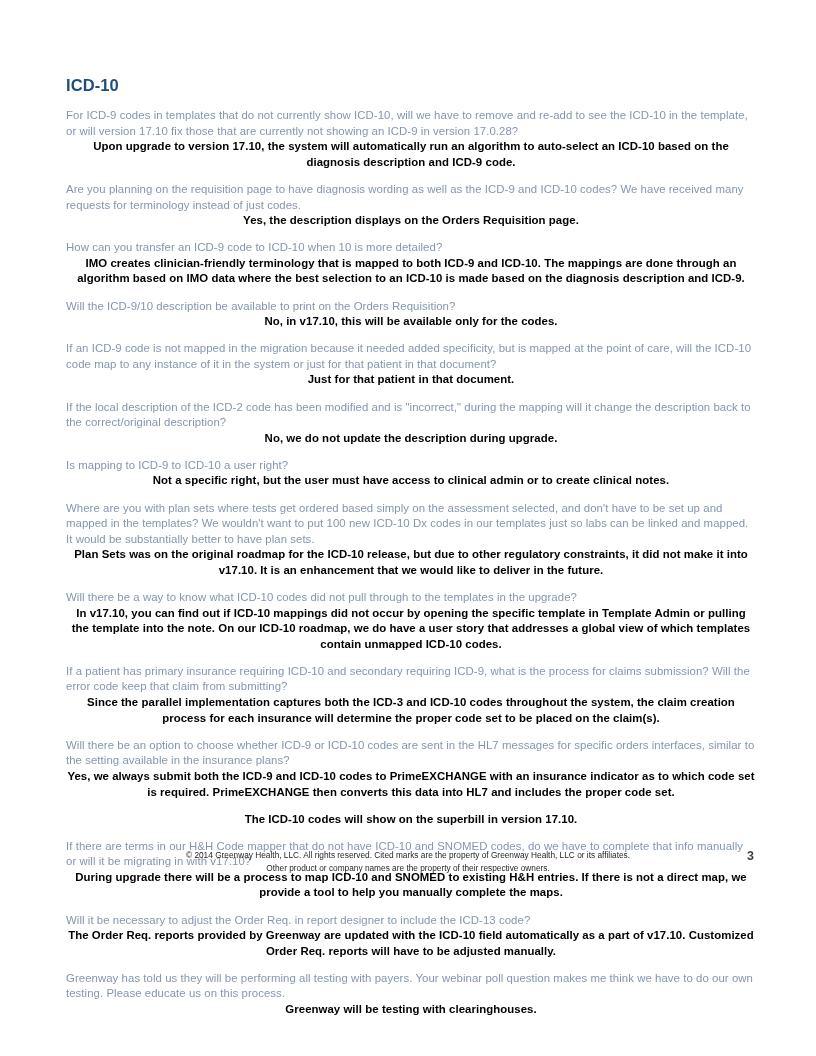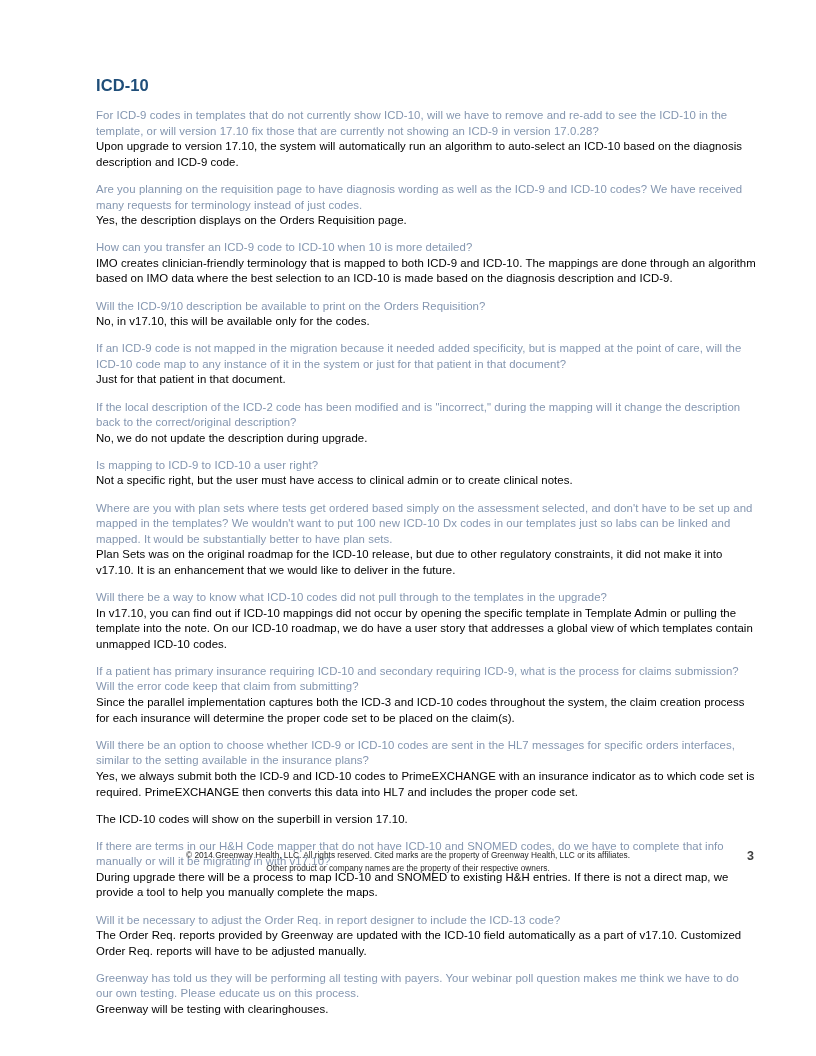--- a/index.html
+++ b/index.html
@@ -16,21 +16,21 @@
     -webkit-font-smoothing: antialiased;
     position: relative;
     overflow: hidden;
   }
 
   .page {
     position: relative;
     width: 816px;
     height: 892px;
     box-sizing: border-box;
-    padding: 76px 60px 0 96px;
+    padding: 76px 60px 0 66px;
   }
 
   .page-title {
     font-size: 16.5px;
     font-weight: bold;
     color: #1F4E79;
     letter-spacing: 0.1px;
     margin: 0 0 14px 0;
     line-height: 1.1;
   }
@@ -49,23 +49,23 @@
     line-height: 15.6px;
     margin: 0;
     text-align: left;
     letter-spacing: 0.005em;
   }
 
   .answer {
     color: #000000;
     font-size: 11.4px;
     line-height: 15.6px;
-    font-weight: normal;
+    font-weight: bold;
     margin: 0;
-    text-align: left;
+    text-align: center;
     letter-spacing: 0.005em;
   }
 
   .footer {
     position: absolute;
     left: 0;
     bottom: 18px;
     width: 816px;
     box-sizing: border-box;
     padding: 0 54px 0 54px;

